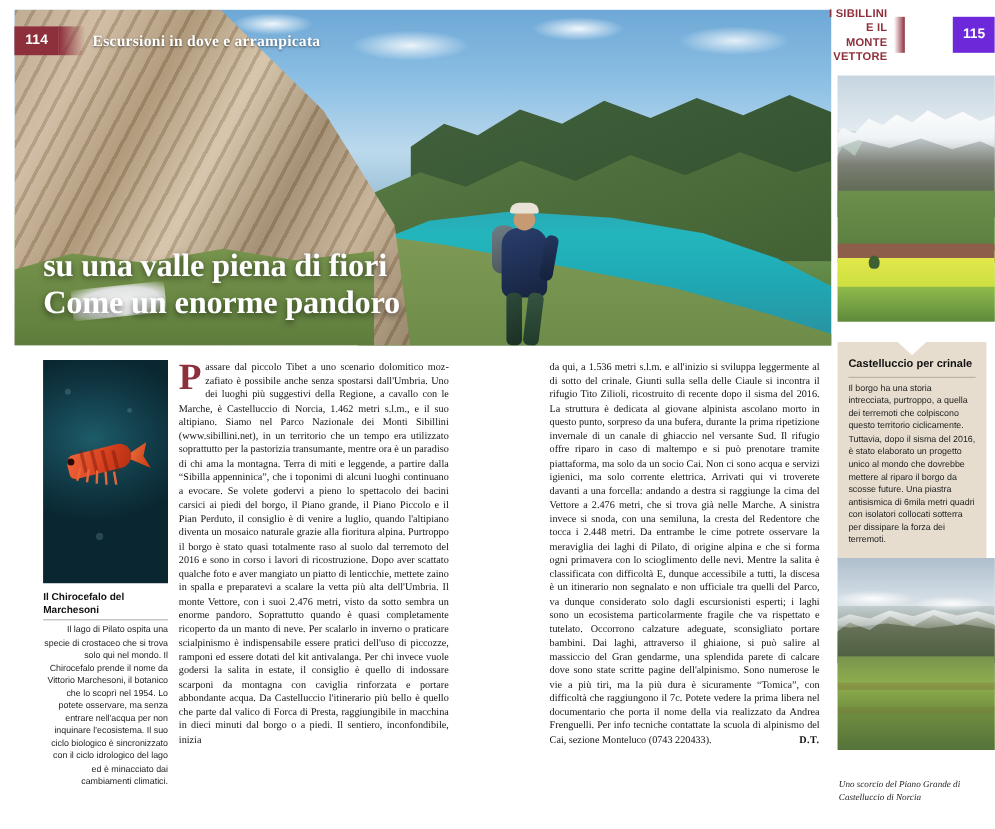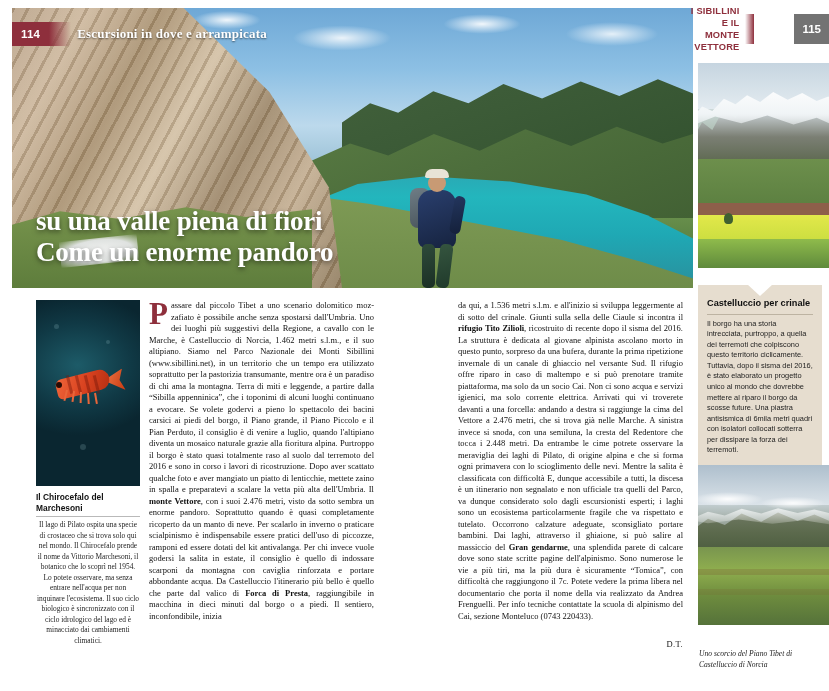--- a/index.html
+++ b/index.html
@@ -77,42 +77,42 @@
   .shrimp-body{position:absolute;left:8px;top:12px;width:54px;height:20px;border-radius:14px 20px 22px 10px;
     background:linear-gradient(120deg,#f0663a,#d8411f 55%,#b32f12);transform:rotate(-14deg);}
   .shrimp-seg{position:absolute;top:13px;width:3px;height:19px;background:rgba(120,25,10,.45);transform:rotate(-14deg);}
   .shrimp-tail{position:absolute;left:56px;top:8px;width:20px;height:22px;
     background:linear-gradient(120deg,#f07a4a,#c8390f);clip-path:polygon(0% 40%,100% 0%,78% 50%,100% 100%);transform:rotate(-10deg);}
   .shrimp-eye{position:absolute;left:8px;top:20px;width:6px;height:6px;border-radius:50%;background:#2a0b04;}
   .shrimp-leg{position:absolute;width:2px;height:11px;background:#e9663a;transform-origin:top center;}
   .cap-box{margin-top:6px;width:104px;}
   .cap-title{font-family:"Liberation Sans",sans-serif;font-weight:bold;font-size:8.4px;line-height:1.26;color:#111;}
   .cap-rule{height:1px;background:#b9b9b9;margin:3px 0 3px 0;}
-  .cap-body{font-family:Liberation Serif, serif;font-size:7.4px;line-height:1.42;color:#1d1d1d;text-align:center;}
+  .cap-body{font-family:Liberation Sans, sans-serif;font-size:7.4px;line-height:1.42;color:#1d1d1d;text-align:right;}
 
   
   .col{position:absolute;top:300px;width:225px;
     font-family:"Liberation Serif",serif;font-size:8.5px;line-height:1.355;
     text-align:justify;color:#111;hyphens:auto;}
   .col1{left:149px;}
   .col2{left:458px;}
   .col p{margin:0;}
   .dropcap{float:left;font-family:"Liberation Serif",serif;font-weight:bold;
     font-size:31px;line-height:.82;color:#8e2f3c;margin:1px 3px -2px 0;}
-  .col b{font-weight:bold;}
-  .signoff{float:right;font-weight:normal;letter-spacing:.4px;margin-top:28px;}
+  .col b{font-weight:normal;}
+  .signoff{float:right;font-weight:bold;letter-spacing:.4px;}
 
   
   .rightpage{position:absolute;left:693px;top:0;width:136px;height:671px;background:#ffffff;}
   .folio-right{position:absolute;right:0;top:14px;display:flex;align-items:stretch;height:30px;}
   .fr-text{color:#8e2f3c;font-family:"Liberation Sans",sans-serif;font-weight:bold;font-size:9.3px;
     line-height:1.28;text-align:right;padding:2px 5px 0 0;letter-spacing:.2px;display:flex;
     flex-direction:column;justify-content:center;}
   .fr-fade{width:16px;background:linear-gradient(to right,rgba(142,47,60,0),#8e2f3c);}
-  .fr-num{background:#737373;color:#ffffff;font-family:"Liberation Sans",sans-serif;font-weight:bold;
+  .fr-num{background:#6d28d9;color:#ffffff;font-family:"Liberation Sans",sans-serif;font-weight:bold;
     font-size:11.5px;display:flex;align-items:center;padding:0 8px;margin-left:40px;}
 
   .rphoto-top{position:absolute;left:5px;top:63px;width:131px;height:205px;overflow:hidden;
     background:linear-gradient(to bottom,#cfdbe4 0%,#dbe4ea 18%,#9fb3a2 38%,#79a05a 58%,#cfe04a 76%,#8fb84b 92%,#5e8a3e 100%);}
   .rp-sky{position:absolute;left:0;top:0;width:100%;height:46px;
     background:linear-gradient(to bottom,#c6d5e0,#e3ebf0);}
   .rp-peak{position:absolute;left:-6px;top:20px;width:145px;height:98px;
     background:linear-gradient(to bottom,#e9eef2 0%,#cfd7dc 28%,#7b7f74 55%,#5f6a52 80%,#4c5b40 100%);
     clip-path:polygon(0% 58%,7% 40%,14% 48%,22% 26%,30% 36%,38% 20%,47% 32%,56% 14%,66% 28%,76% 16%,86% 30%,94% 22%,100% 36%,100% 100%,0% 100%);}
   .rp-snow{position:absolute;left:-6px;top:20px;width:145px;height:56px;
@@ -260,16 +260,16 @@
     <div class="rphoto-bot">
       <div class="rb-sky"></div>
       <div class="rb-cloud"></div>
       <div class="rb-ridge"></div>
       <div class="rb-snowline"></div>
       <div class="rb-plain"></div>
       <div class="rb-stripe" style="top:104px;"></div>
       <div class="rb-stripe" style="top:124px;opacity:.6;"></div>
     </div>
 
-    <div class="rcap">Uno scorcio del Piano Tibet di Castelluccio di Norcia</div>
+    <div class="rcap">Uno scorcio del Piano Grande di Castelluccio di Norcia</div>
   </div>
 
 </div>
 
 </body></html>

